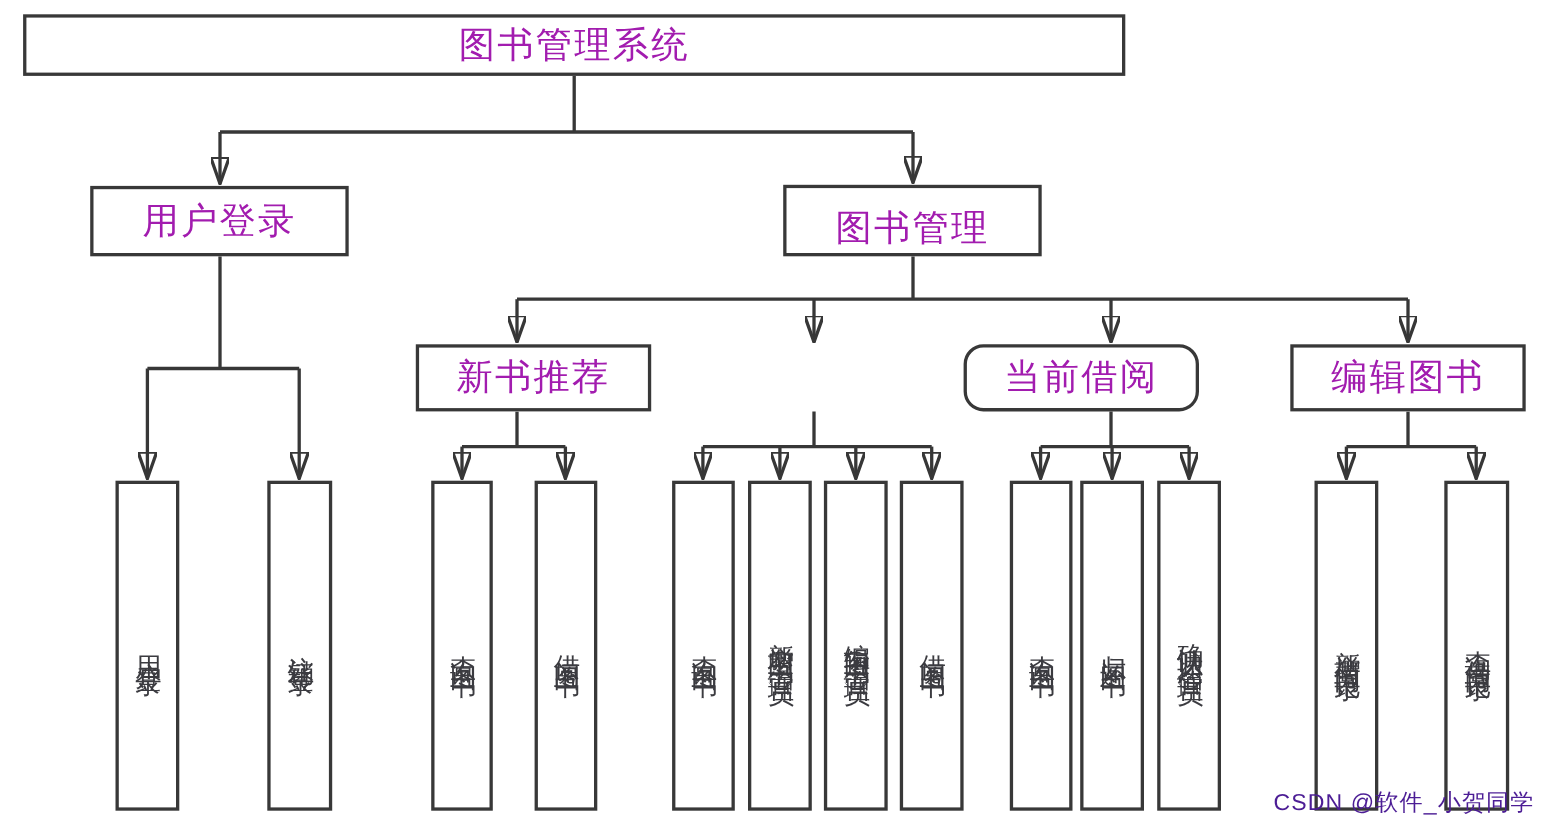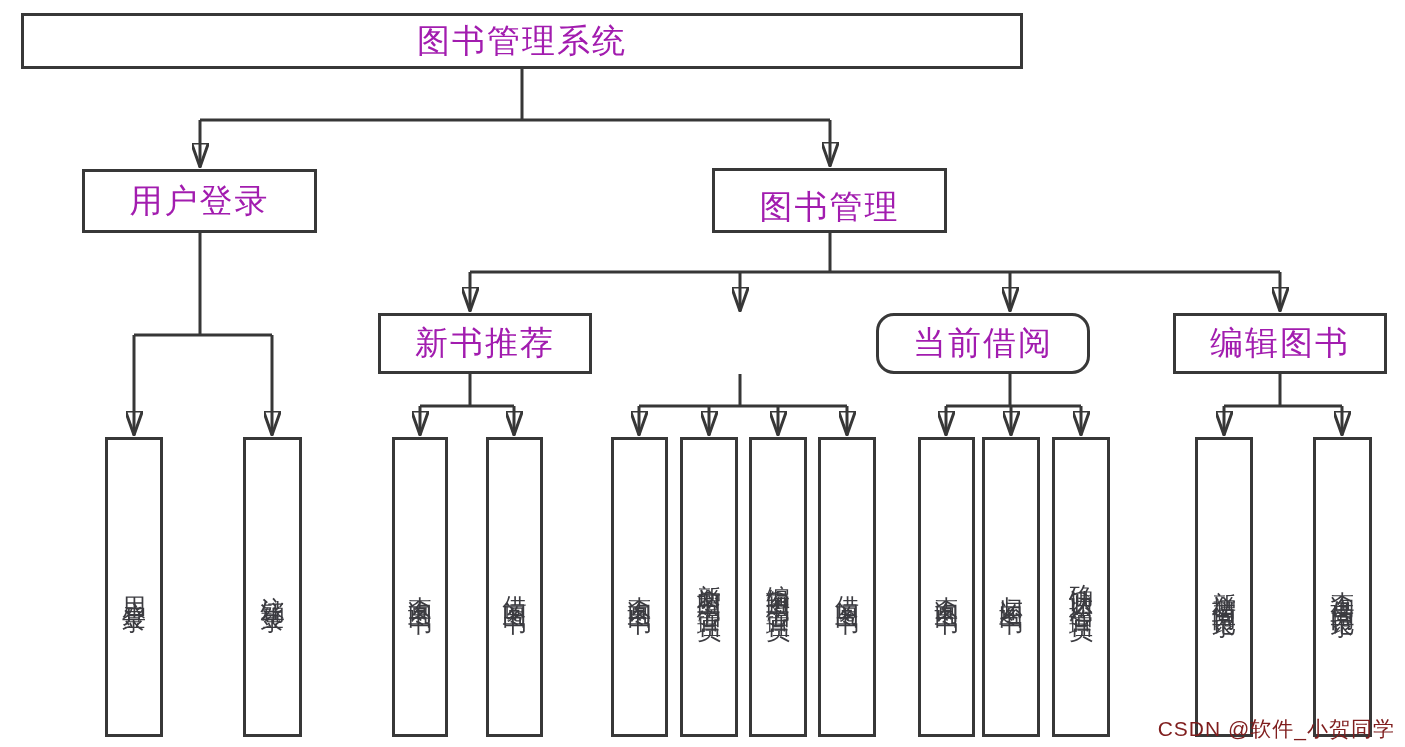--- a/index.html
+++ b/index.html
@@ -68,21 +68,21 @@
   .leaf-8  { left: 918px;  width: 57px; }
   .leaf-9  { left: 982px;  width: 58px; }
   .leaf-10 { left: 1052px; width: 58px; }
   .leaf-11 { left: 1195px; width: 58px; }
   .leaf-12 { left: 1313px; width: 59px; }
   .watermark {
     position: absolute;
     right: 10px;
     bottom: 4px;
     font-size: 21px;
-    color: #7f1d1d;
+    color: #4c1d95;
     letter-spacing: 1px;
     white-space: nowrap;
   }
 </style>
 </head>
 <body>
 
 <div class="canvas">
 
   <svg class="wires" viewBox="0 0 1405 747" xmlns="http://www.w3.org/2000/svg">

